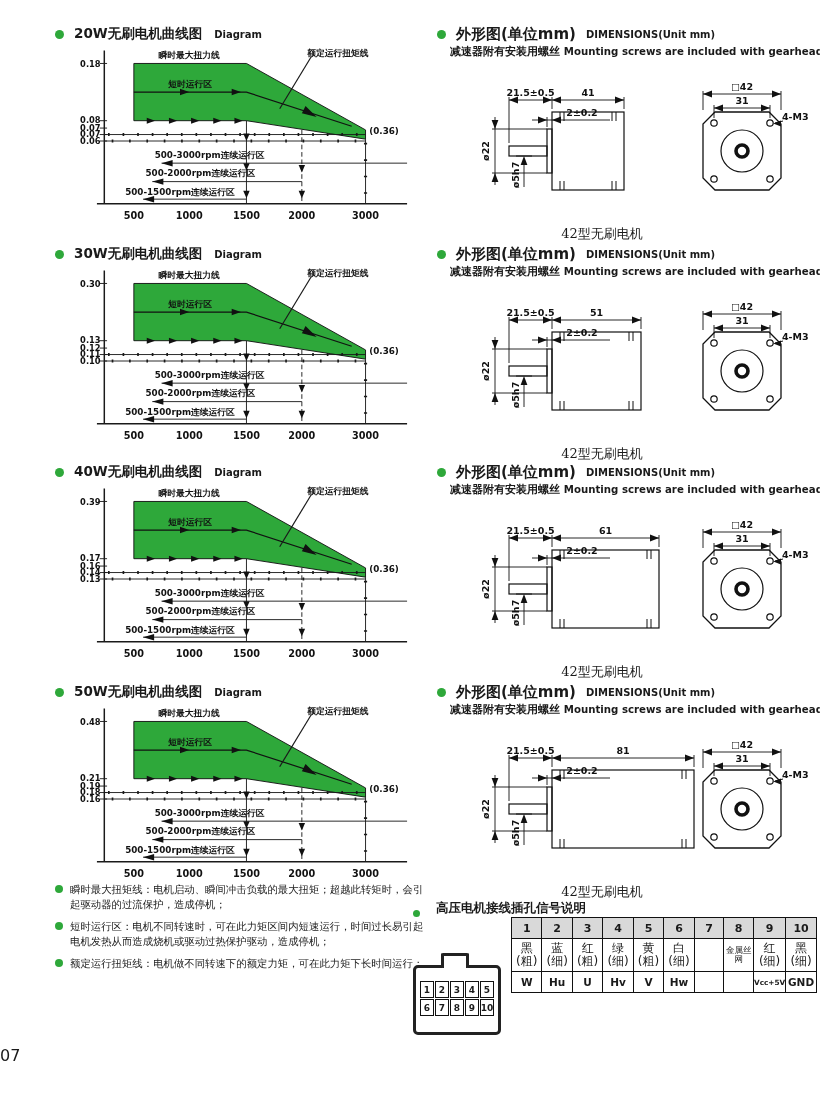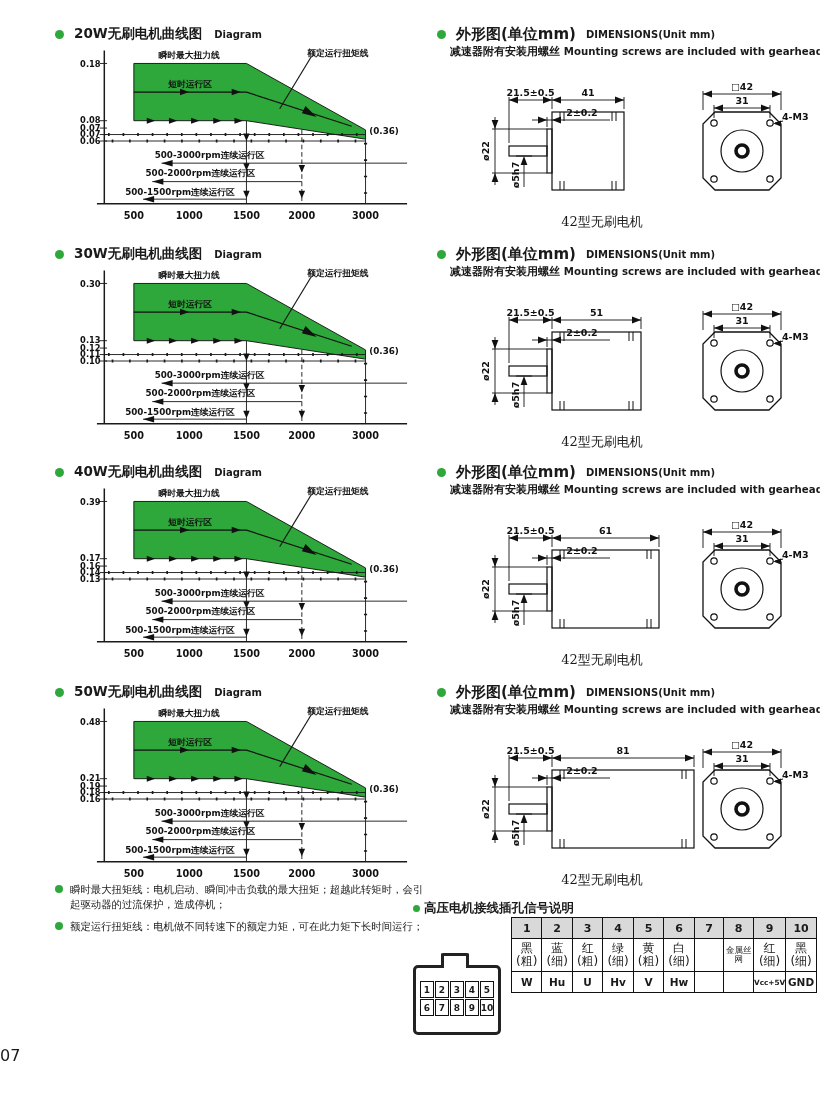--- a/index.html
+++ b/index.html
@@ -15,27 +15,27 @@
   .t-en2{font-size:10px;font-weight:bold;white-space:nowrap}
   .sub{font-size:11px;font-weight:bold;margin:1px 0 0 13px;white-space:nowrap}
   .s-en{font-size:10.2px}
   .chart-svg{display:block;width:370px;height:180px;margin-top:2px}
   .chart-svg text{font-family:"DejaVu Sans",sans-serif;fill:#111;font-weight:bold}
   .yl{font-size:9px}.an{font-size:9.5px}.zn{font-size:9.5px}.xt{font-size:10.5px}
   .dim-draw{width:378px;height:150px;margin-top:4px}
   .dim-draw svg{display:block}
   .dim-draw text{font-family:"DejaVu Sans",sans-serif;fill:#111;font-size:9.5px;font-weight:600}
   .caption{width:330px;text-align:center;font-family:"DejaVu Serif",serif;
-           font-size:13px;margin-top:0px}
+           font-size:13px;margin-top:12px}
   .notes{position:absolute;left:55px;top:882px;width:376px;list-style:none;margin:0;padding:0}
   .notes li{position:relative;padding-left:15px;font-size:10.4px;font-weight:normal;
             color:#222;margin-bottom:7px;line-height:1.45}
   .notes li .nb{position:absolute;left:0;top:3px;width:8px;height:8px;border-radius:50%;background:#2ea83a}
   .wiring{position:absolute;left:413px;top:900px;width:404px}
-  .w-title{display:flex;align-items:center;gap:4px}
+  .w-title{display:flex;align-items:flex-end;gap:16px}
   .w-title .t{font-size:12.5px;font-weight:bold}
   .w-sub{font-size:10px;font-weight:bold;margin:1px 0 6px 11px}
   .w-row{display:flex;align-items:flex-start}
   .connector{position:relative;width:82px;height:64px;border:3px solid #222;border-radius:5px;
              background:#fff;margin-top:48px;flex:0 0 auto}
   .connector .tab{position:absolute;top:-15px;left:25px;width:22px;height:12px;
                   border:3px solid #222;border-bottom:none;border-radius:2px;background:#fff}
   .c-grid{position:absolute;left:4px;top:13px;display:grid;grid-template-columns:repeat(5,14px);
           grid-auto-rows:17px;gap:1px}
   .c-cell{border:1.5px solid #111;font-size:9px;font-weight:bold;display:flex;
@@ -446,20 +446,21 @@
           <text x="305" y="27" text-anchor="middle">□42</text>
           <text x="305" y="41" text-anchor="middle">31</text>
           <text x="345" y="57" text-anchor="start">4-M3</text>
         </svg>
       </div>
     <div class="caption">42型无刷电机</div>
   </div>
 
   <ul class="notes">
     <li><span class="nb"></span><span>瞬时最大扭矩线：电机启动、瞬间冲击负载的最大扭矩；超越此转矩时，会引起驱动器的过流保护，造成停机；</span></li>
+    <li><span class="nb"></span><span>短时运行区：电机不同转速时，可在此力矩区间内短速运行，时间过长易引起电机发热从而造成烧机或驱动过热保护驱动，造成停机；</span></li>
     <li><span class="nb"></span><span>额定运行扭矩线：电机做不同转速下的额定力矩，可在此力矩下长时间运行；</span></li>
   </ul>
 
   <div class="wiring">
     <div class="w-title">
       <span class="dot" style="width:7px;height:7px"></span>
       <span class="t">高压电机接线插孔信号说明</span>
     </div>
     <div class="w-row">
       <div class="connector">

